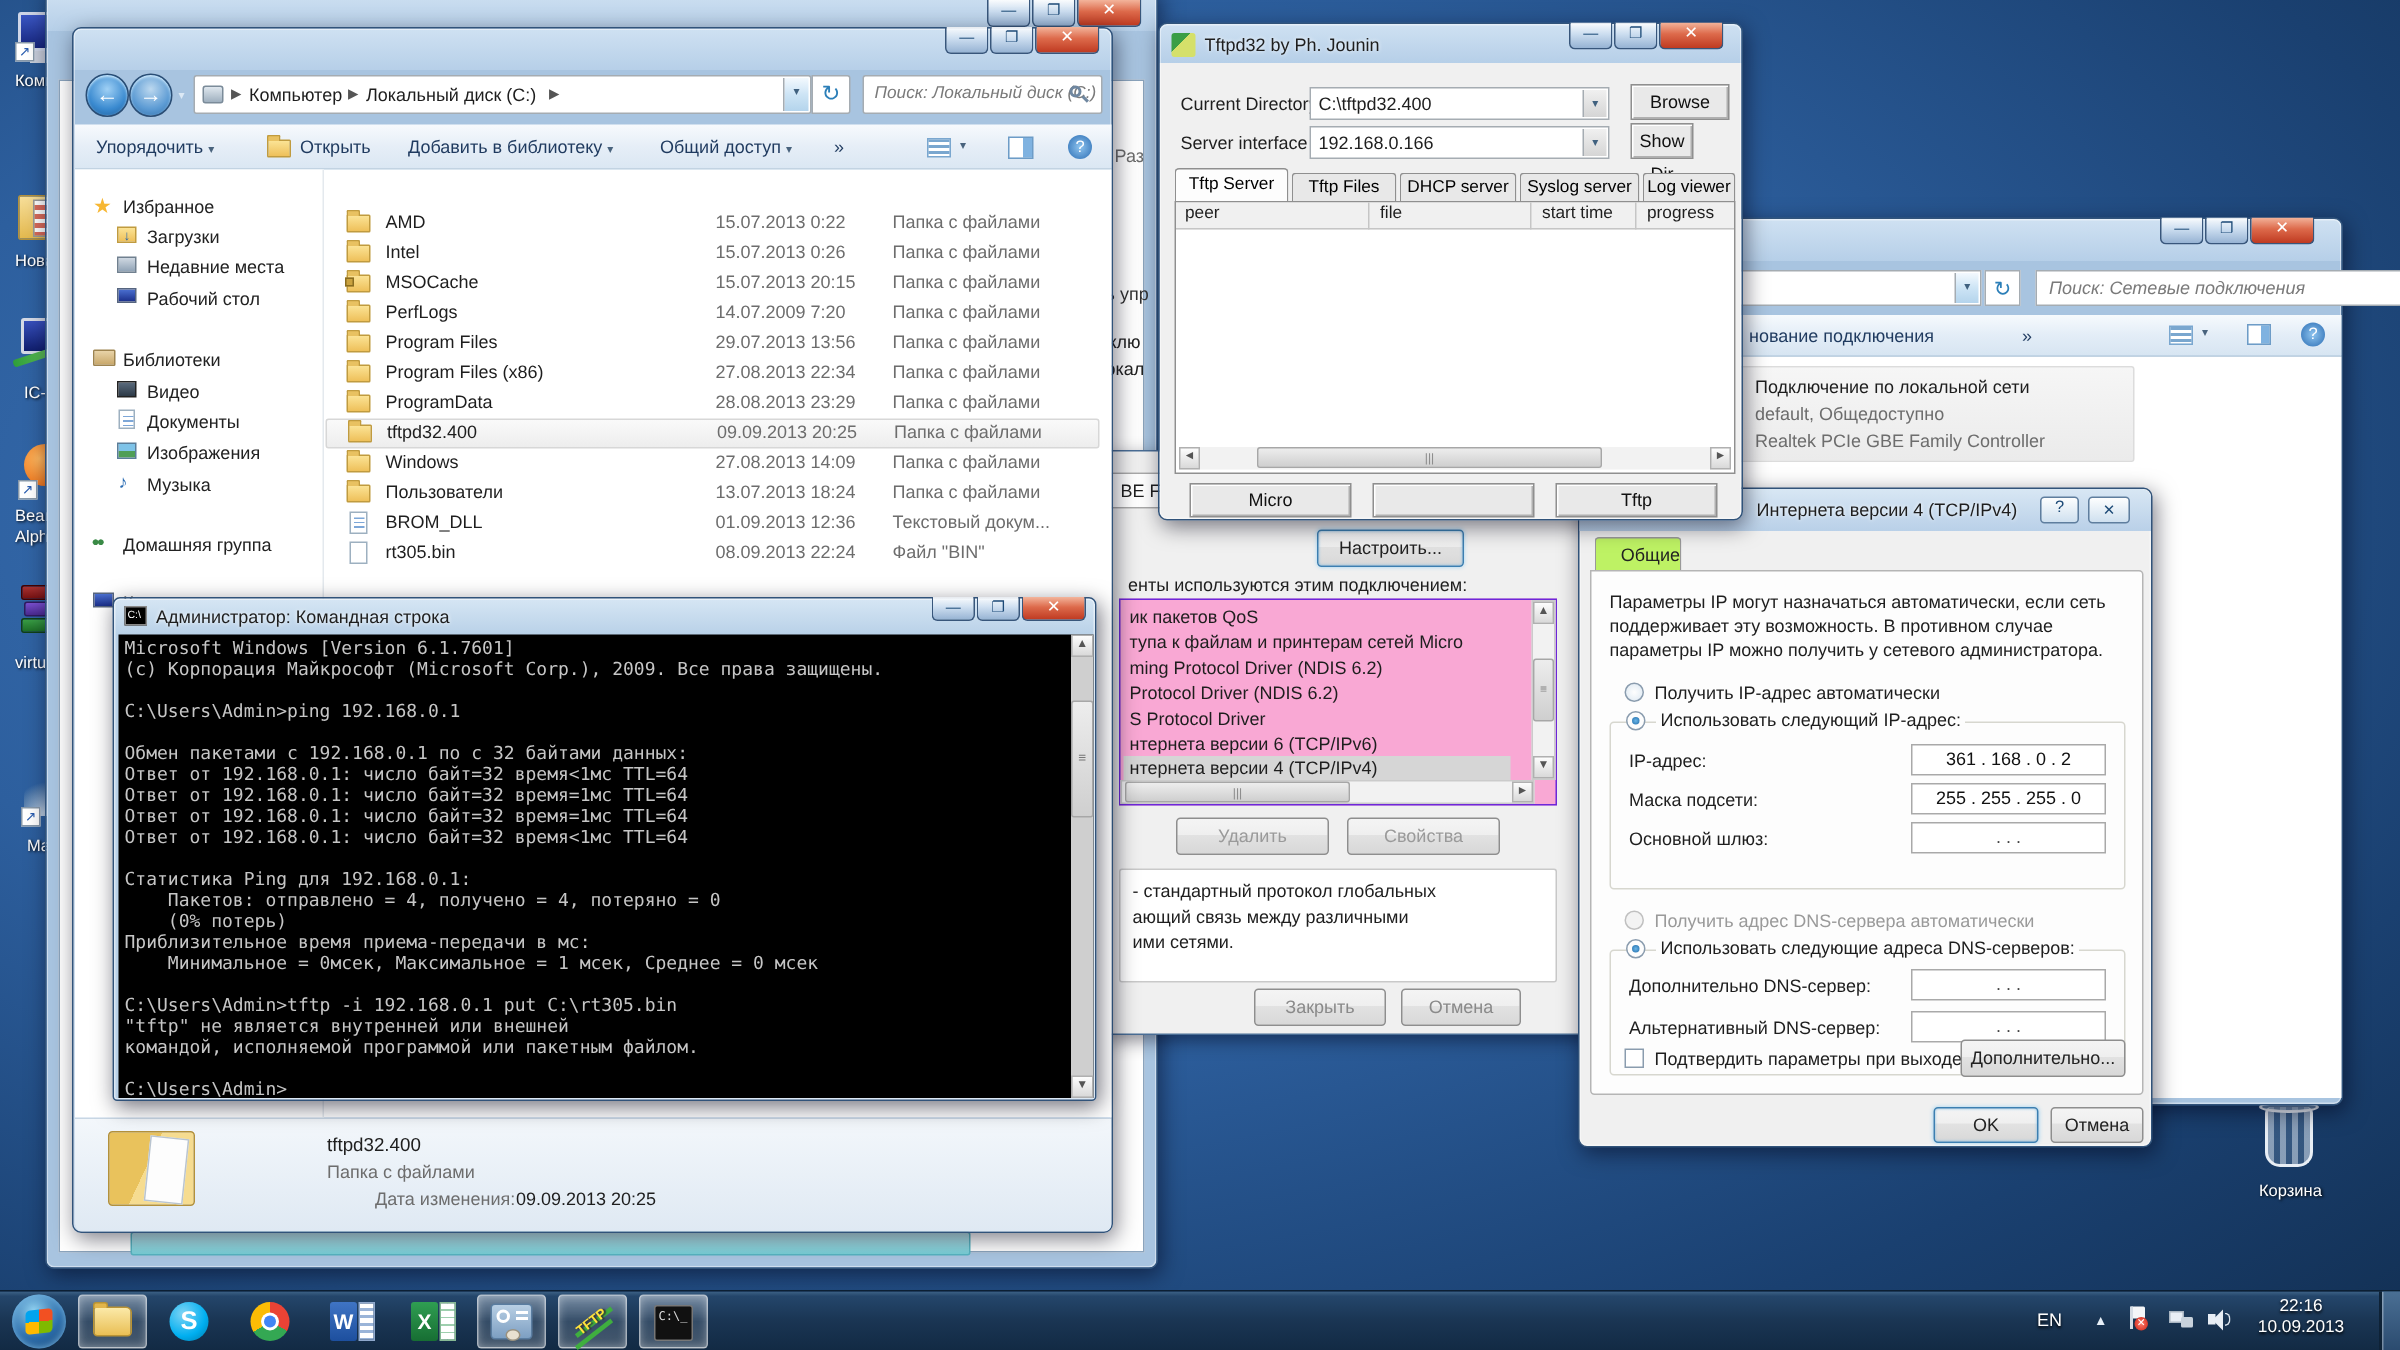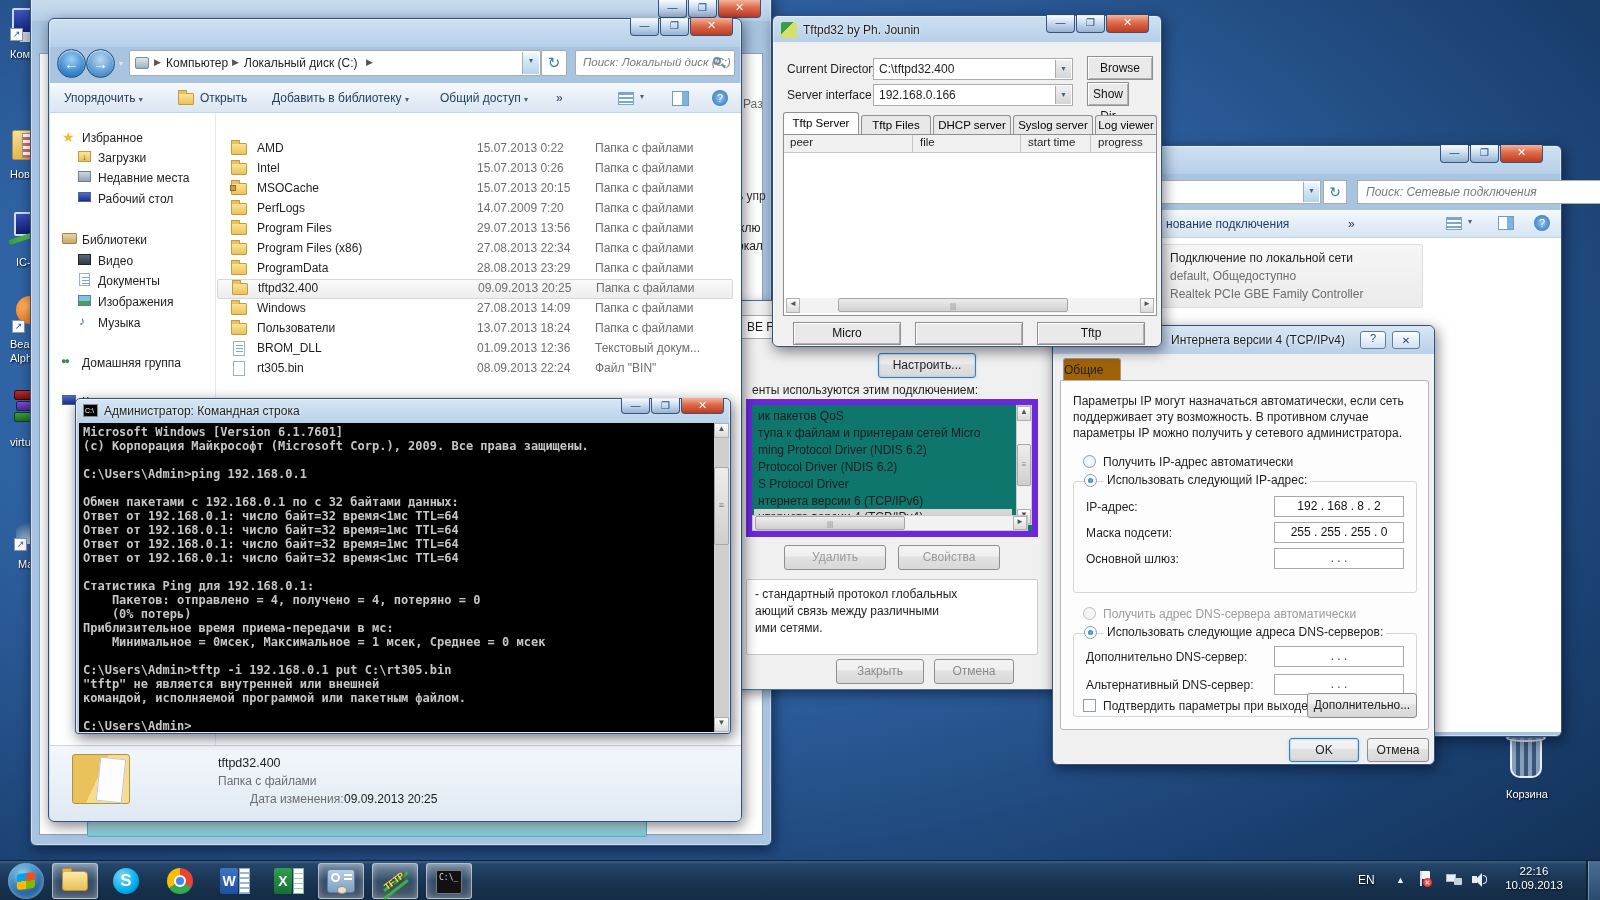--- a/index.html
+++ b/index.html
@@ -58,21 +58,21 @@
   .colhead{position:absolute;font-size:12px;color:#3f5a74;border-left:1px solid #e8eef5;padding-left:6px;line-height:22px}
   .frow{position:absolute;height:20px;font-size:12px;color:#1e1e1e}
   .caret{font-size:8px;color:#49637d}
   .mag{position:absolute;width:8px;height:8px;border:2px solid #6f87a0;border-radius:50%}
   .mag::after{content:"";position:absolute;left:6px;top:6px;width:5px;height:2px;background:#6f87a0;transform:rotate(45deg)}
   
   .dlabel{position:absolute;font-size:11px;color:#fff;text-shadow:1px 1px 2px #000;white-space:nowrap}
   .tbicon{position:absolute;top:2px;width:46px;height:36px;border-radius:3px}
   .tbicon.run{background:linear-gradient(rgba(255,255,255,.38),rgba(255,255,255,.12) 50%,rgba(255,255,255,.22));
         border:1px solid rgba(255,255,255,.55);box-shadow:inset 0 0 6px rgba(255,255,255,.35)}
-  .cmdtext{font-family:"DejaVu Sans Mono","Liberation Mono",monospace;font-weight:bold;
+  .cmdtext{font-family:"DejaVu Sans Mono","Liberation Mono",monospace;font-weight:normal;
         font-size:12px;line-height:14px;color:#c6c6c6;white-space:pre}
 </style>
 </head>
 <body>
 
 <div class="abs" style="left:6px;top:6px;width:52px;height:58px;z-index:0">
   <div class="abs" style="left:6px;top:2px;width:34px;height:26px;background:linear-gradient(#3b57c4,#15247c);border:2px solid #cfd6e8;border-radius:2px"></div>
   <div class="abs" style="left:14px;top:28px;width:18px;height:8px;background:#c9cfdc"></div>
   <div class="abs" style="left:4px;top:22px;width:13px;height:13px;background:#fff;border:1px solid #8899aa;font-size:9px;text-align:center;color:#2a5db0">↗</div>
   <div class="dlabel" style="left:4px;top:42px">Компь</div>
@@ -155,21 +155,21 @@
   </div>
 </div>
 
 <div class="abs" style="left:735px;top:300px;width:330px;height:390px;z-index:3;background:#f0f0f0;border:1px solid #4a6e96;border-radius:0 0 6px 6px;box-shadow:2px 4px 12px rgba(0,0,20,.45)">
   <div class="tf" style="left:4px;top:14px;width:300px;height:24px;text-align:left">
     <span class="txt abs" style="left:6px;top:4px">BE Fa</span>
   </div>
   <div class="b7 def" style="left:142px;top:52px;width:98px;height:25px;line-height:23px">Настроить...</div>
   <div class="txt abs" style="left:16px;top:82px">енты используются этим подключением:</div>
 
-  <div class="abs" style="left:10px;top:98px;width:292px;height:138px;background:#0f766e;border:6px solid #6d28d9">
+  <div class="abs" style="left:10px;top:98px;width:292px;height:138px;background:#f9a8d4;border:1px solid #6d28d9">
     <div class="txt abs" style="left:6px;top:4px">ик пакетов QoS</div>
     <div class="txt abs" style="left:6px;top:21px">тупа к файлам и принтерам сетей Micro</div>
     <div class="txt abs" style="left:6px;top:38px">ming Protocol Driver (NDIS 6.2)</div>
     <div class="txt abs" style="left:6px;top:55px">Protocol Driver (NDIS 6.2)</div>
     <div class="txt abs" style="left:6px;top:72px">S Protocol Driver</div>
     <div class="txt abs" style="left:6px;top:89px">нтернета версии 6 (TCP/IPv6)</div>
     <div class="abs" style="left:2px;top:104px;width:258px;height:17px;background:#d6d6d6">
       <span class="txt abs" style="left:4px;top:1px">нтернета версии 4 (TCP/IPv4)</span>
     </div>
 
@@ -345,30 +345,30 @@
     <div class="txt abs" style="left:294px;top:46px">09.09.2013 20:25</div>
   </div>
 </div>
 
 <div class="abs" style="left:1052px;top:325px;width:383px;height:440px;z-index:5;background:#f0f0f0;border:1px solid #31537a;border-radius:6px;box-shadow:0 0 0 1px rgba(255,255,255,.4) inset,2px 4px 14px rgba(0,0,20,.5)">
   <div class="abs" style="left:0;top:0;right:0;height:28px;background:linear-gradient(#d8e7f4,#b9d0e8);border-radius:6px 6px 0 0">
     <span class="txt abs" style="left:118px;top:7px;text-shadow:0 0 3px #fff">Интернета версии 4 (TCP/IPv4)</span>
     <span class="abs" style="right:48px;top:5px;width:26px;height:18px;border:1px solid #5f7e9e;border-radius:3px;background:linear-gradient(#fdfefe,#cfe0ef);font-size:11px;text-align:center;color:#1c4a77">?</span>
     <span class="abs" style="right:14px;top:5px;width:28px;height:18px;border:1px solid #5f7e9e;border-radius:3px;background:linear-gradient(#fdfefe,#cfe0ef);font-size:10px;text-align:center;color:#1c4a77;line-height:17px">✕</span>
   </div>
-  <div class="abs" style="left:10px;top:32px;width:58px;height:23px;background:#a16207;border:1px solid #999;border-bottom:none;border-radius:3px 3px 0 0;font-size:12px;text-align:left;line-height:22px;color:#222"><span>Общие</span></div>
+  <div class="abs" style="left:10px;top:32px;width:58px;height:23px;background:#bef264;border:1px solid #999;border-bottom:none;border-radius:3px 3px 0 0;font-size:12px;text-align:right;line-height:22px;color:#222"><span>Общие</span></div>
   <div class="abs" style="left:7px;top:54px;width:369px;height:350px;background:#fdfdfd;border:1px solid #b5b5b5;border-radius:0 3px 3px 3px">
     <div class="txt abs" style="left:12px;top:12px;width:342px;white-space:normal;line-height:16px">Параметры IP могут назначаться автоматически, если сеть поддерживает эту возможность. В противном случае параметры IP можно получить у сетевого администратора.</div>
     <span class="radio" style="left:22px;top:74px"></span>
     <span class="txt abs" style="left:42px;top:74px">Получить IP-адрес автоматически</span>
     <div class="grp" style="left:12px;top:100px;width:344px;height:112px">
       <span class="radio on" style="left:10px;top:-8px;background:#fdfdfd"></span>
       <span class="txt abs" style="left:30px;top:-9px;background:#fdfdfd;padding:0 3px">Использовать следующий IP-адрес:</span>
       <span class="txt abs" style="left:12px;top:18px">IP-адрес:</span>
-      <div class="tf" style="left:200px;top:14px;width:130px;height:21px;line-height:19px">192 . 168 .  8  .  2</div>
+      <div class="tf" style="left:200px;top:14px;width:130px;height:21px;line-height:19px">361 . 168 .  0  .  2</div>
       <span class="txt abs" style="left:12px;top:44px">Маска подсети:</span>
       <div class="tf" style="left:200px;top:40px;width:130px;height:21px;line-height:19px">255 . 255 . 255 .  0</div>
       <span class="txt abs" style="left:12px;top:70px">Основной шлюз:</span>
       <div class="tf" style="left:200px;top:66px;width:130px;height:21px;line-height:19px;color:#444">.          .          .</div>
     </div>
     <span class="radio dis" style="left:22px;top:226px"></span>
     <span class="txt abs" style="left:42px;top:226px;color:#9a9a9a">Получить адрес DNS-сервера автоматически</span>
     <div class="grp" style="left:12px;top:252px;width:344px;height:84px">
       <span class="radio on" style="left:10px;top:-8px;background:#fdfdfd"></span>
       <span class="txt abs" style="left:30px;top:-9px;background:#fdfdfd;padding:0 3px">Использовать следующие адреса DNS-серверов:</span>

